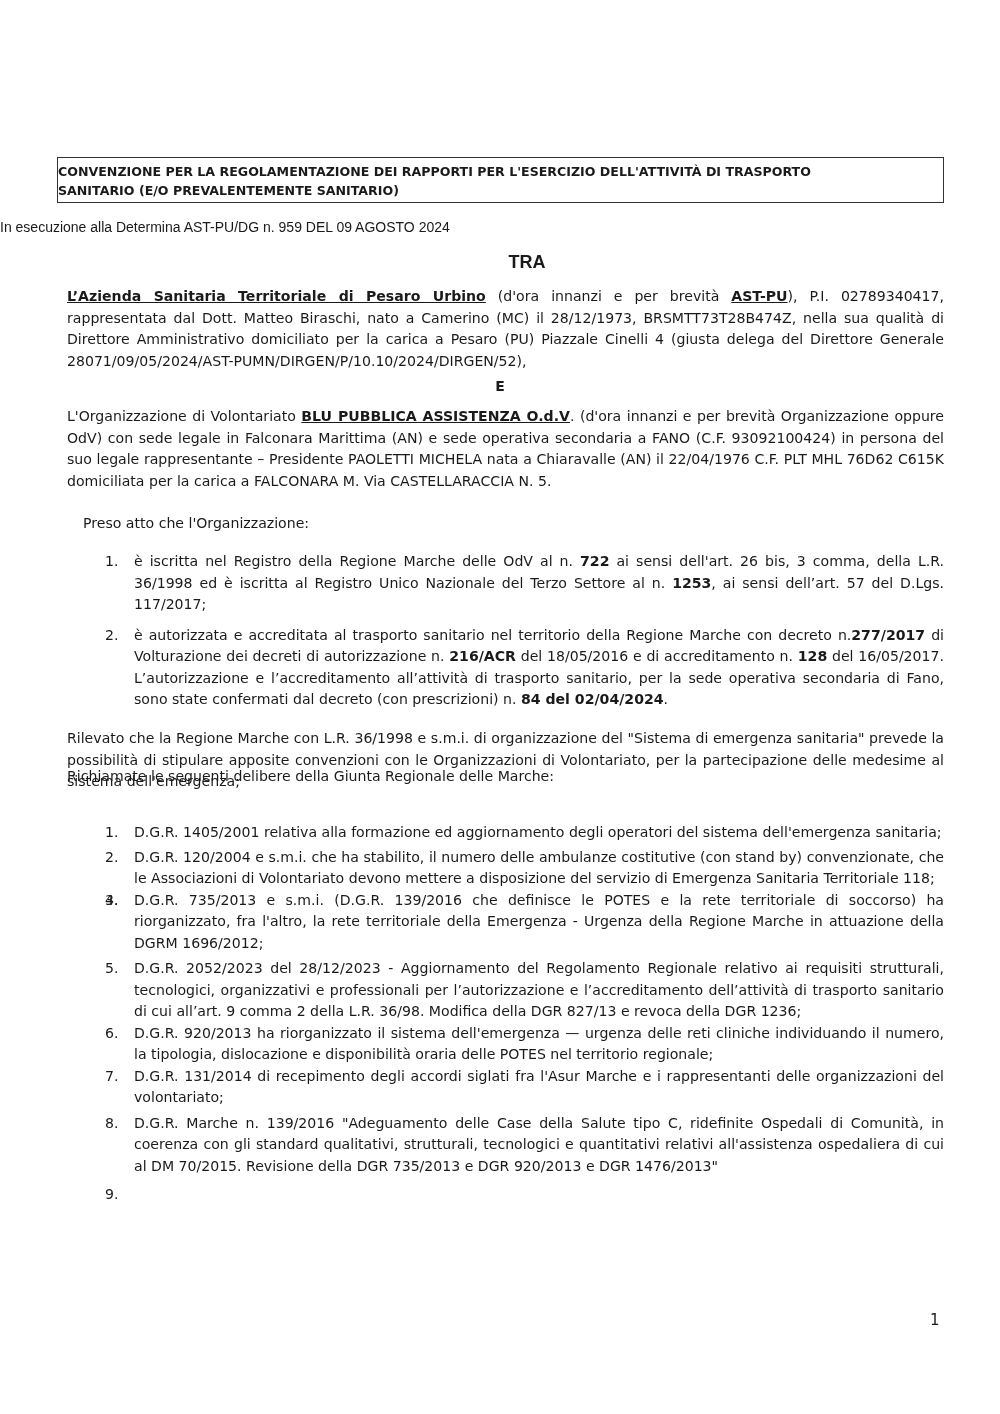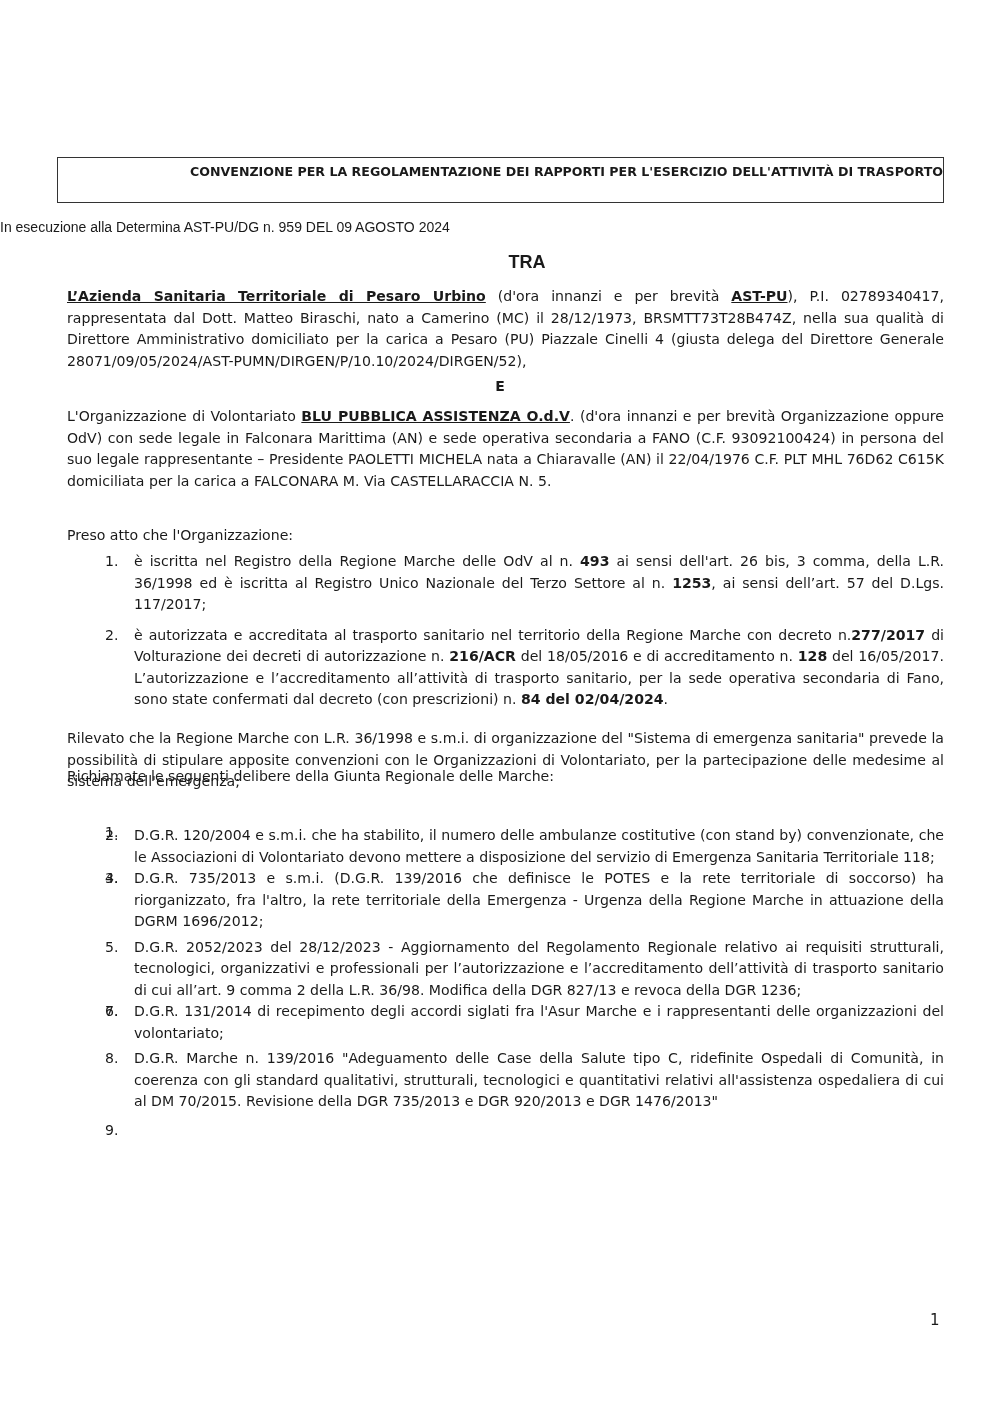--- a/index.html
+++ b/index.html
@@ -1,20 +1,20 @@
 <!DOCTYPE html>
 <html><head>
 <meta charset="utf-8">
 <style>
   html, body { margin: 0; padding: 0; background: #ffffff; }
   body { width: 1000px; height: 1414px; position: relative; overflow: hidden;
          font-family: "DejaVu Sans", sans-serif; color: #1a1a1a; }
   .page { position: absolute; left: 0; top: 0; width: 1000px; height: 1414px; }
   .title-box { position: absolute; left: 57px; top: 157px; width: 887px; height: 46px;
-               border: 1px solid #333; box-sizing: border-box; text-align: right;
+               border: 1px solid #333; box-sizing: border-box; text-align: left;
                font-weight: bold; font-size: 12.6px; line-height: 19px; padding-top: 4px; }
   .subtitle { position: absolute; left: 0; width: 1000px; top: 219px; text-align: left;
               font-family: "Liberation Sans", sans-serif; font-size: 14px; }
   .tra { position: absolute; left: 0; width: 1000px; top: 252px; text-align: center;
          font-family: "Liberation Sans", sans-serif; font-weight: bold; font-size: 18px; padding-left: 27px; }
   .e-sep { position: absolute; left: 0; width: 1000px; top: 378px; text-align: center;
            font-weight: bold; font-size: 14px; }
   .para { position: absolute; left: 67px; width: 877px; font-size: 14.1px; line-height: 21.5px;
           text-align: justify; }
   .para b { font-weight: bold; text-decoration: underline; }
@@ -24,48 +24,49 @@
   .list li .num { position: absolute; left: 38px; top: 0; }
   .page-num { position: absolute; left: 930px; top: 1311px; font-size: 15px; }
 </style>
 </head>
 <body>
 
 <div class="page">
 
   <div class="title-box">
     <div>CONVENZIONE PER LA REGOLAMENTAZIONE DEI RAPPORTI PER L'ESERCIZIO DELL'ATTIVITÀ DI TRASPORTO</div>
+    <div>SANITARIO (E/O PREVALENTEMENTE SANITARIO)</div>
   </div>
 
   <div class="subtitle">In esecuzione alla Determina AST-PU/DG n. 959 DEL 09 AGOSTO 2024</div>
   <div class="tra">TRA</div>
 
   <div class="para" style="top:286px;"><b>L’Azienda Sanitaria Territoriale di Pesaro Urbino</b><span> (d'ora innanzi e per brevità </span><b>AST-PU</b><span>), P.I. 02789340417, rappresentata dal Dott. Matteo Biraschi, nato a Camerino (MC) il 28/12/1973, BRSMTT73T28B474Z, nella sua qualità di Direttore Amministrativo domiciliato per la carica a Pesaro (PU) Piazzale Cinelli 4 (giusta delega del Direttore Generale 28071/09/05/2024/AST-PUMN/DIRGEN/P/10.10/2024/DIRGEN/52),</span></div>
 
   <div class="e-sep">E</div>
 
   <div class="para" style="top:406px;"><span>L'Organizzazione di Volontariato </span><b>BLU PUBBLICA ASSISTENZA O.d.V</b><span>. (d'ora innanzi e per brevità Organizzazione oppure OdV) con sede legale in Falconara Marittima (AN) e sede operativa secondaria a  FANO (C.F. 93092100424) in persona del suo legale rappresentante – Presidente PAOLETTI MICHELA nata a Chiaravalle (AN) il 22/04/1976 C.F. PLT MHL 76D62 C615K domiciliata per la carica a FALCONARA M. Via CASTELLARACCIA N. 5.</span></div>
 
-  <div class="para" style="top:525px;">Preso atto che l'Organizzazione:</div>
+  <div class="para" style="top:513px;margin-left:16px;">Preso atto che l'Organizzazione:</div>
 
   <ol class="list" style="top:551px;">
-    <li><span class="num">1.</span><span>è iscritta nel Registro della Regione Marche delle OdV al n. </span><b>493</b><span> ai sensi dell'art. 26 bis, 3 comma, della L.R. 36/1998 ed è iscritta al Registro Unico Nazionale del Terzo Settore al n. </span><b>1253</b><span>, ai sensi dell’art. 57 del D.Lgs. 117/2017;</span></li>
+    <li><span class="num">1.</span><span>è iscritta nel Registro della Regione Marche delle OdV al n. </span><b>722</b><span> ai sensi dell'art. 26 bis, 3 comma, della L.R. 36/1998 ed è iscritta al Registro Unico Nazionale del Terzo Settore al n. </span><b>1253</b><span>, ai sensi dell’art. 57 del D.Lgs. 117/2017;</span></li>
     <li style="margin-top:9px;"><span class="num">2.</span><span>è autorizzata e accreditata al trasporto sanitario nel territorio della Regione Marche con decreto n.</span><b>277/2017</b><span> di Volturazione dei decreti di autorizzazione n. </span><b>216/ACR</b><span> del 18/05/2016 e di accreditamento n. </span><b>128</b><span> del 16/05/2017. L’autorizzazione e l’accreditamento all’attività di trasporto sanitario, per la sede operativa secondaria di Fano, sono state confermati dal decreto (con prescrizioni)  n. </span><b>84 del 02/04/2024</b><span>.</span></li>
   </ol>
 
   <div class="para" style="top:728px;">Rilevato che la Regione Marche con L.R. 36/1998 e s.m.i. di organizzazione del "Sistema di emergenza sanitaria" prevede la possibilità di stipulare apposite convenzioni con le Organizzazioni di Volontariato, per la partecipazione delle medesime al sistema dell'emergenza;</div>
 
   <div class="para" style="top:766px;">Richiamate le seguenti delibere della Giunta Regionale delle Marche:</div>
 
   <ol class="list" id="richiamate-list" style="top:822px;">
-    <li><span class="num">1.</span></li>
+    <li><span class="num">1.</span><span>D.G.R. 1405/2001 relativa alla formazione ed aggiornamento degli operatori del sistema dell'emergenza sanitaria;</span></li>
     <li style="margin-top:3px;"><span class="num">2.</span><span>D.G.R. 120/2004 e s.m.i. che ha stabilito, il numero delle ambulanze costitutive (con stand by) convenzionate, che le Associazioni di Volontariato devono mettere a disposizione del servizio di Emergenza Sanitaria Territoriale 118;</span></li>
     <li><span class="num">3.</span></li>
     <li><span class="num">4.</span><span>D.G.R. 735/2013 e s.m.i. (D.G.R. 139/2016 che definisce le POTES e la rete territoriale di soccorso) ha riorganizzato, fra l'altro, la rete territoriale della Emergenza - Urgenza della Regione Marche in attuazione della DGRM 1696/2012;</span></li>
     <li style="margin-top:4px;"><span class="num">5.</span><span>D.G.R. 2052/2023 del 28/12/2023 - Aggiornamento del Regolamento Regionale relativo ai requisiti strutturali, tecnologici, organizzativi e professionali per l’autorizzazione e l’accreditamento dell’attività di trasporto sanitario di cui all’art. 9 comma 2 della L.R. 36/98. Modifica  della DGR 827/13 e revoca della DGR 1236;</span></li>
-    <li><span class="num">6.</span></li>
+    <li><span class="num">6.</span><span>D.G.R. 920/2013 ha riorganizzato il sistema dell'emergenza — urgenza delle reti cliniche individuando il numero, la tipologia, dislocazione e disponibilità oraria delle POTES nel territorio regionale;</span></li>
     <li><span class="num">7.</span><span>D.G.R. 131/2014 di recepimento degli accordi siglati fra l'Asur Marche e i rappresentanti delle organizzazioni del volontariato;</span></li>
     <li style="margin-top:4px;"><span class="num">8.</span><span>D.G.R. Marche n. 139/2016 "Adeguamento delle Case della Salute tipo C, ridefinite Ospedali di Comunità, in coerenza con gli standard qualitativi, strutturali, tecnologici e quantitativi relativi all'assistenza ospedaliera di cui al DM 70/2015. Revisione della DGR 735/2013 e DGR 920/2013 e DGR 1476/2013"</span></li>
     <li style="margin-top:7px;"><span class="num">9.</span></li>
   </ol>
 
   <div class="page-num">1</div>
 </div>
 
 </body></html>

